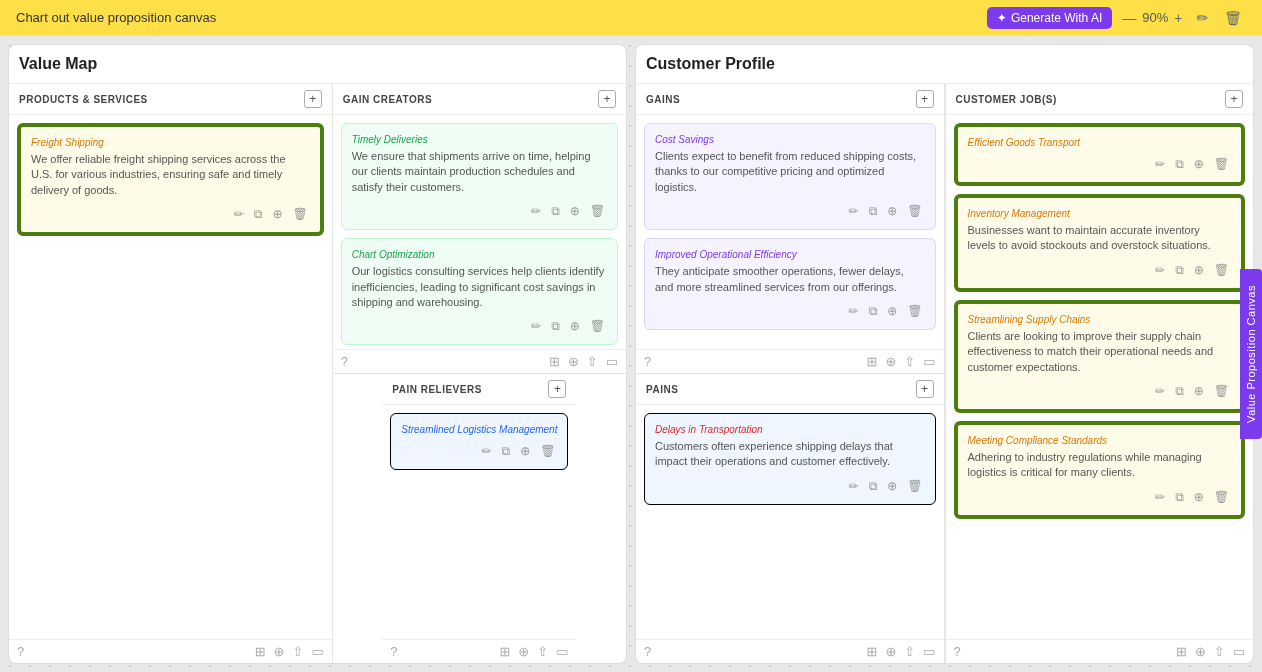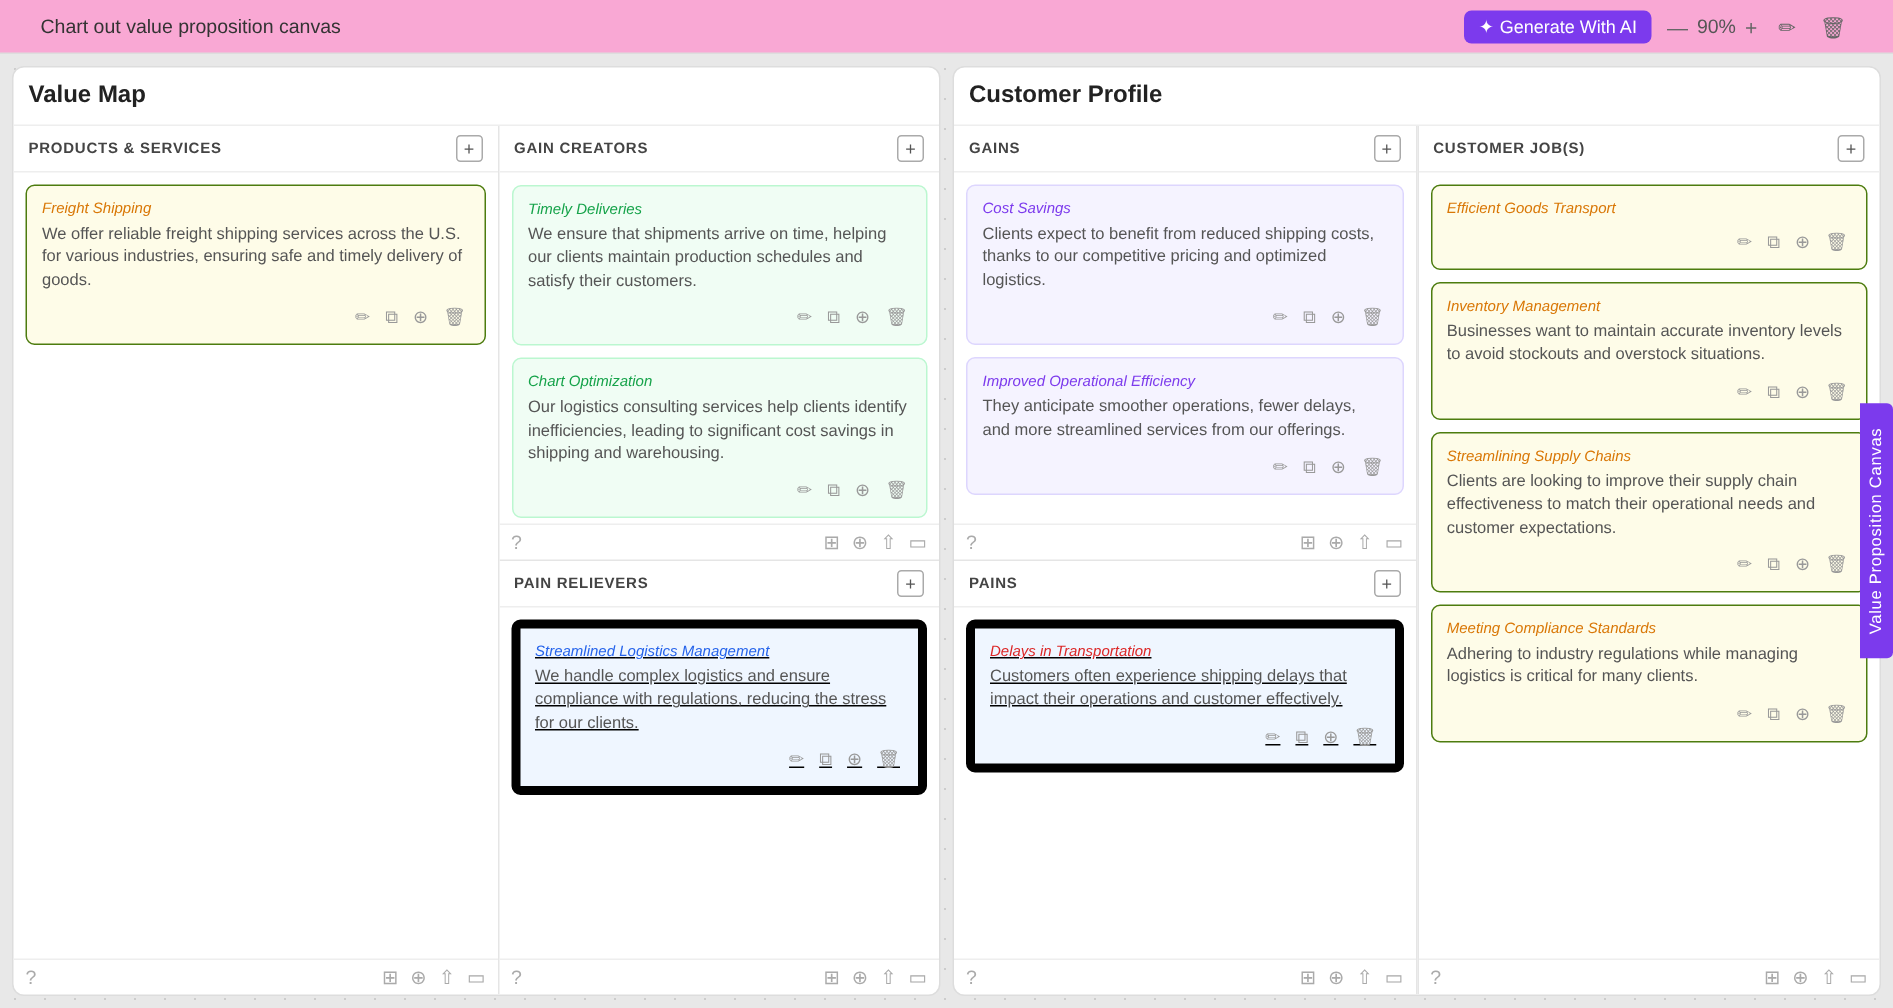--- a/index.html
+++ b/index.html
@@ -1,26 +1,26 @@
 <!DOCTYPE html>
 <html><head>
   <meta charset="utf-8">
   <style>
     * { box-sizing: border-box; margin: 0; padding: 0; }
     body { font-family: -apple-system, BlinkMacSystemFont, 'Segoe UI', sans-serif; background: #f0f0f0; overflow: hidden; }
 
     
     .topbar {
       height: 36px;
-      background: #f9a8d4;
+      background: #fde047;
       border-bottom: 1px solid #ddd;
       display: flex;
       align-items: center;
       justify-content: space-between;
-      padding: 0 27px;
+      padding: 0 16px;
       position: relative;
       z-index: 10;
     }
     .topbar-title { font-size: 13px; color: #333; }
     .topbar-right { display: flex; align-items: center; gap: 8px; }
     .btn-ai {
       background: #7c3aed;
       color: #fff;
       border: none;
       border-radius: 5px;
@@ -157,23 +157,23 @@
     }
     .footer-icons { display: flex; gap: 8px; }
     .footer-icon { color: #aaa; font-size: 13px; cursor: pointer; }
 
     
     .card {
       border-radius: 6px;
       padding: 10px;
       position: relative;
     }
-    .card-yellow { background: #fefce8; border: 1px solid #4d7c0f; }
+    .card-yellow { background: #fefce8; border: 4px solid #4d7c0f; }
     .card-green { background: #f0fdf4; border: 1px solid #bbf7d0; }
-    .card-blue { background: #eff6ff; border: 6px solid #000000; text-decoration: underline; }
+    .card-blue { background: #eff6ff; border: 1px solid #000000; }
     .card-purple { background: #f5f3ff; border: 1px solid #ddd6fe; }
 
     .card-tag {
       font-size: 10px;
       color: #666;
       margin-bottom: 4px;
       font-style: italic;
     }
     .card-tag-green { color: #16a34a; }
     .card-tag-blue { color: #2563eb; }
@@ -324,21 +324,20 @@
           </div>
 
           <div class="col-half">
             <div class="col-header">
               <span class="col-header-title">PAIN RELIEVERS</span>
               <button class="col-add-btn">+</button>
             </div>
             <div class="col-content">
               <div class="card card-blue">
                 <div class="card-tag card-tag-blue">Streamlined Logistics Management</div>
-                <div class="card-desc">We handle complex logistics and ensure compliance with regulations, reducing the stress for our clients.</div>
                 <div class="card-actions">
                   <button class="card-action-btn">✏</button>
                   <button class="card-action-btn">⧉</button>
                   <button class="card-action-btn">⊕</button>
                   <button class="card-action-btn">🗑</button>
                 </div>
               </div>
             </div>
             <div class="col-footer">
               <span class="footer-icon">?</span>

